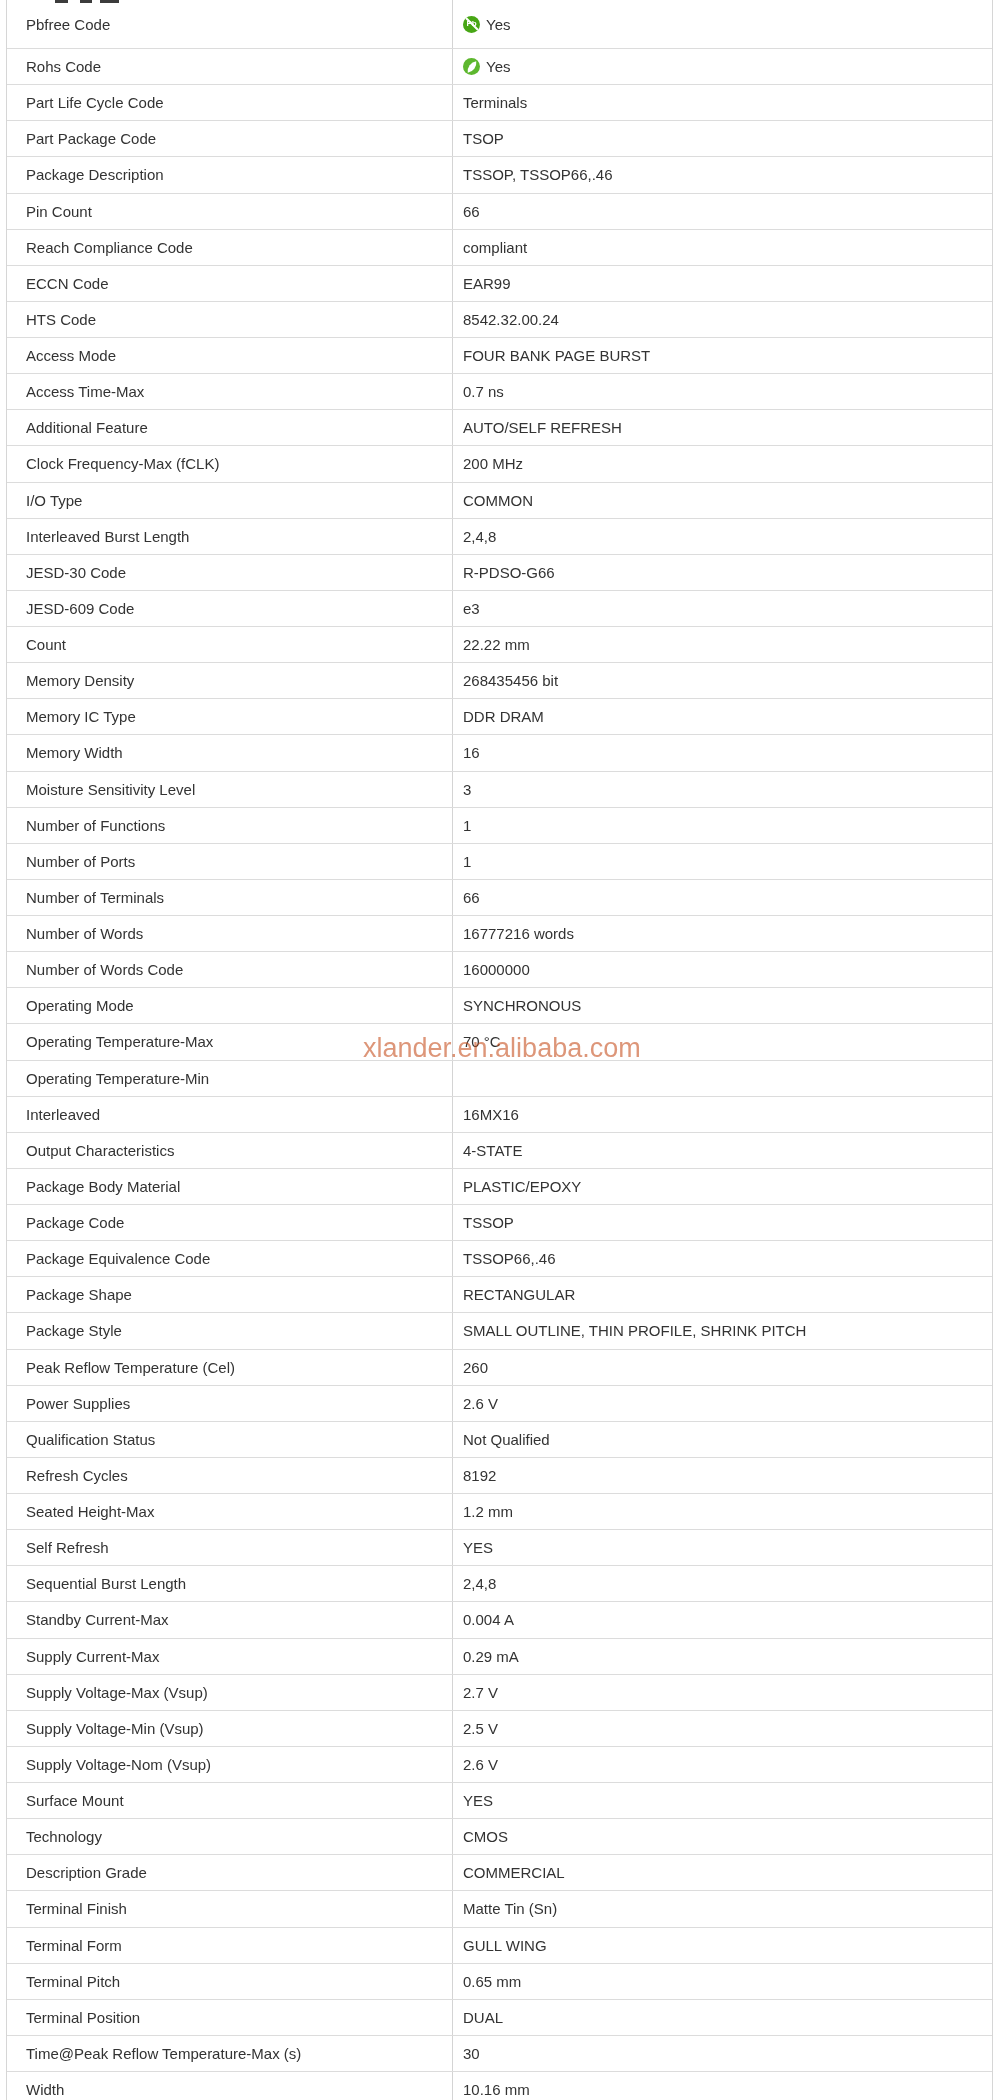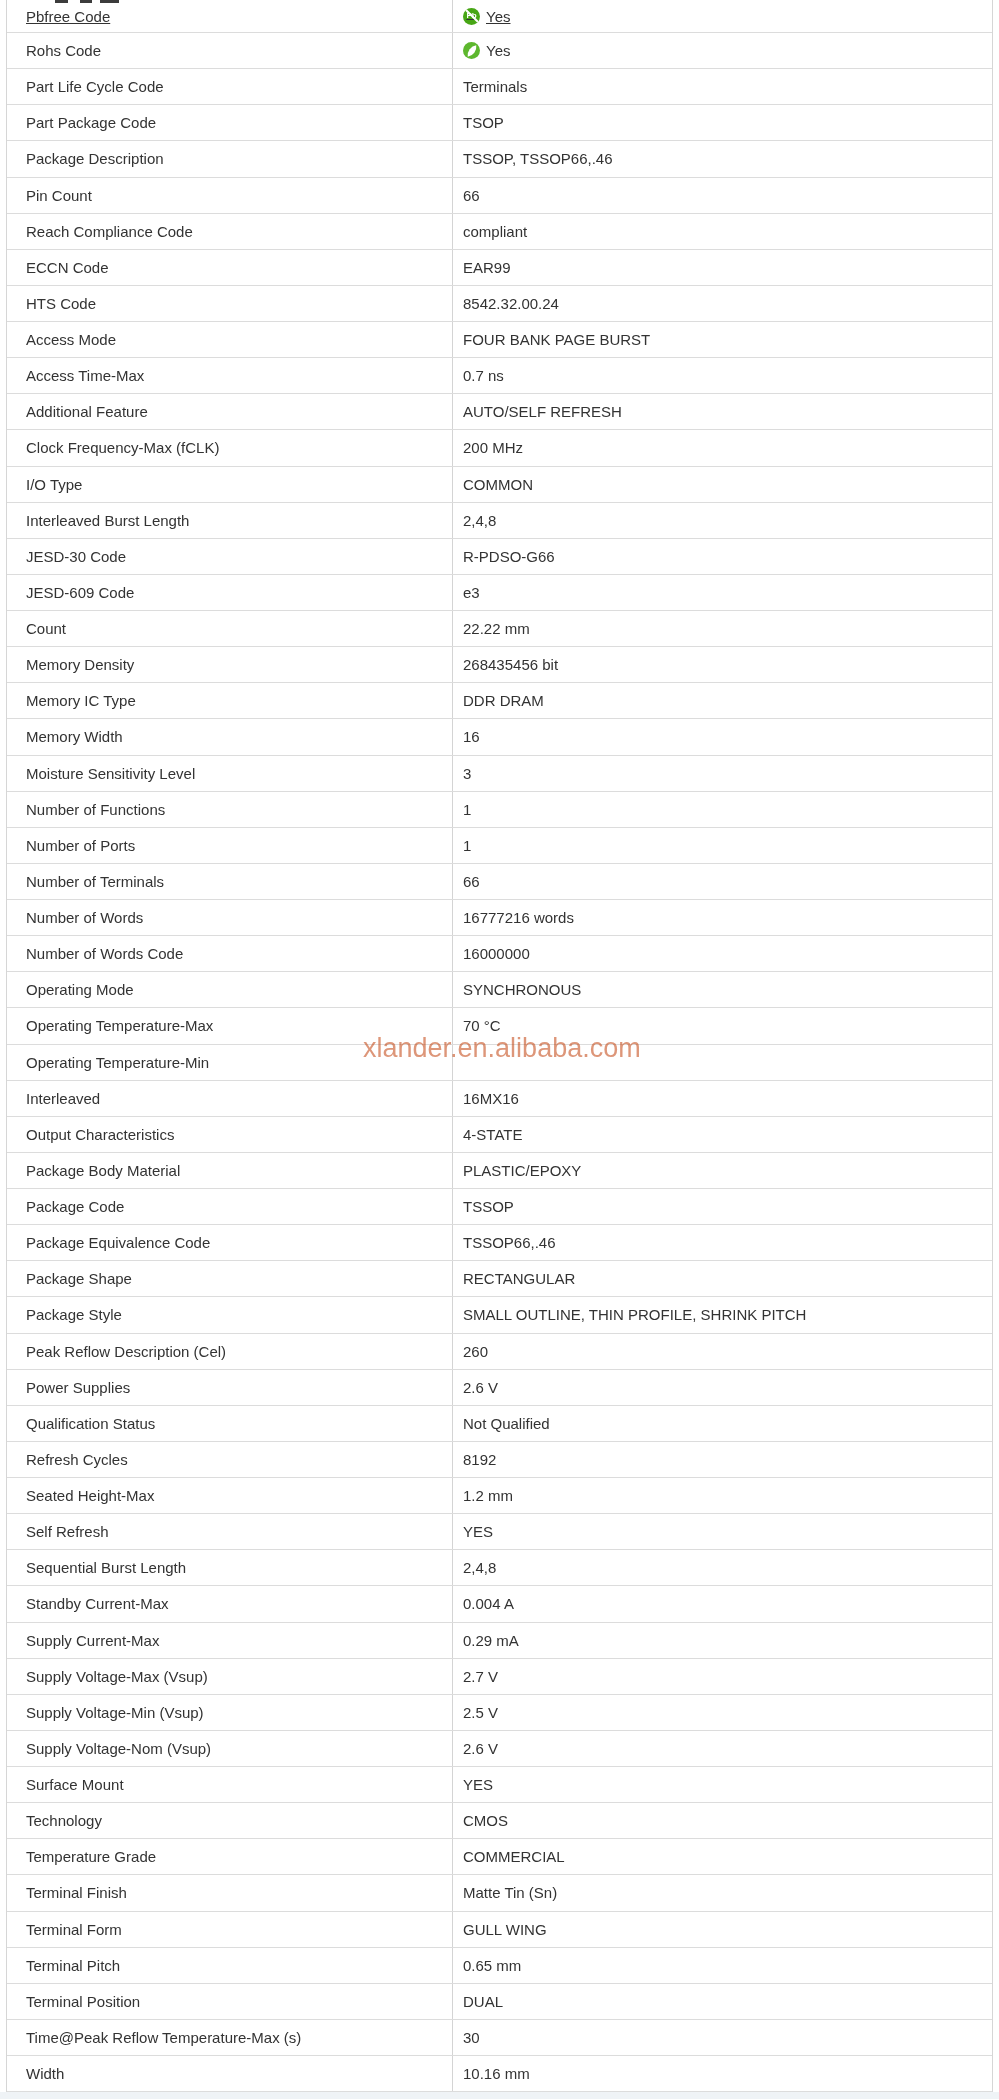--- a/index.html
+++ b/index.html
@@ -25,22 +25,21 @@
     background: #ffffff;
   }
   .spec-row {
     display: flex;
     align-items: stretch;
     height: 36.14px;
     box-sizing: border-box;
     border-bottom: 1px solid #dcdcdc;
   }
   .spec-table .spec-row:first-child {
-    height: 33px; 
-    text-decoration: underline;
+    height: 49px; 
   }
   .cell-label {
     width: 446px;
     box-sizing: border-box;
     border-right: 1px solid #d4d4d4;
     padding-left: 19px;
     display: flex;
     align-items: center;
     font-size: 15px;
     color: #333333;
@@ -349,21 +348,21 @@
         <span>RECTANGULAR</span>
       </div>
     </div>
     <div class="spec-row">
       <div class="cell-label">Package Style</div>
       <div class="cell-value">
         <span>SMALL OUTLINE, THIN PROFILE, SHRINK PITCH</span>
       </div>
     </div>
     <div class="spec-row">
-      <div class="cell-label">Peak Reflow Description (Cel)</div>
+      <div class="cell-label">Peak Reflow Temperature (Cel)</div>
       <div class="cell-value">
         <span>260</span>
       </div>
     </div>
     <div class="spec-row">
       <div class="cell-label">Power Supplies</div>
       <div class="cell-value">
         <span>2.6 V</span>
       </div>
     </div>
@@ -433,21 +432,21 @@
         <span>YES</span>
       </div>
     </div>
     <div class="spec-row">
       <div class="cell-label">Technology</div>
       <div class="cell-value">
         <span>CMOS</span>
       </div>
     </div>
     <div class="spec-row">
-      <div class="cell-label">Temperature Grade</div>
+      <div class="cell-label">Description Grade</div>
       <div class="cell-value">
         <span>COMMERCIAL</span>
       </div>
     </div>
     <div class="spec-row">
       <div class="cell-label">Terminal Finish</div>
       <div class="cell-value">
         <span>Matte Tin (Sn)</span>
       </div>
     </div>

